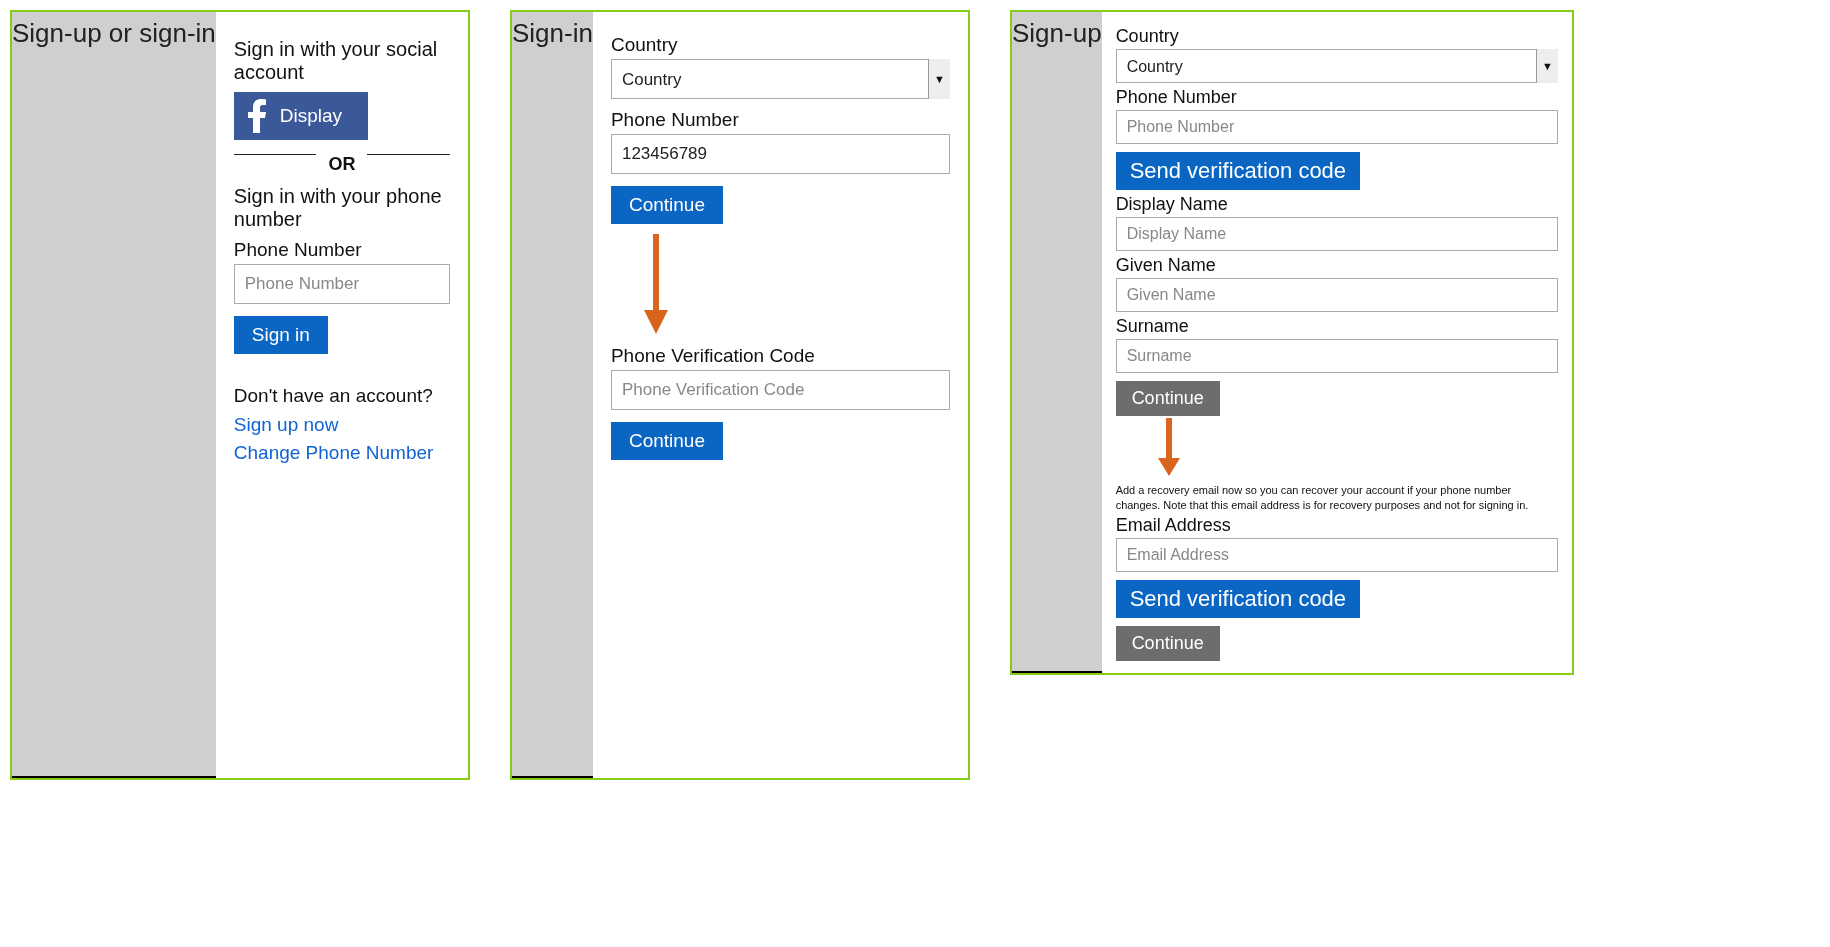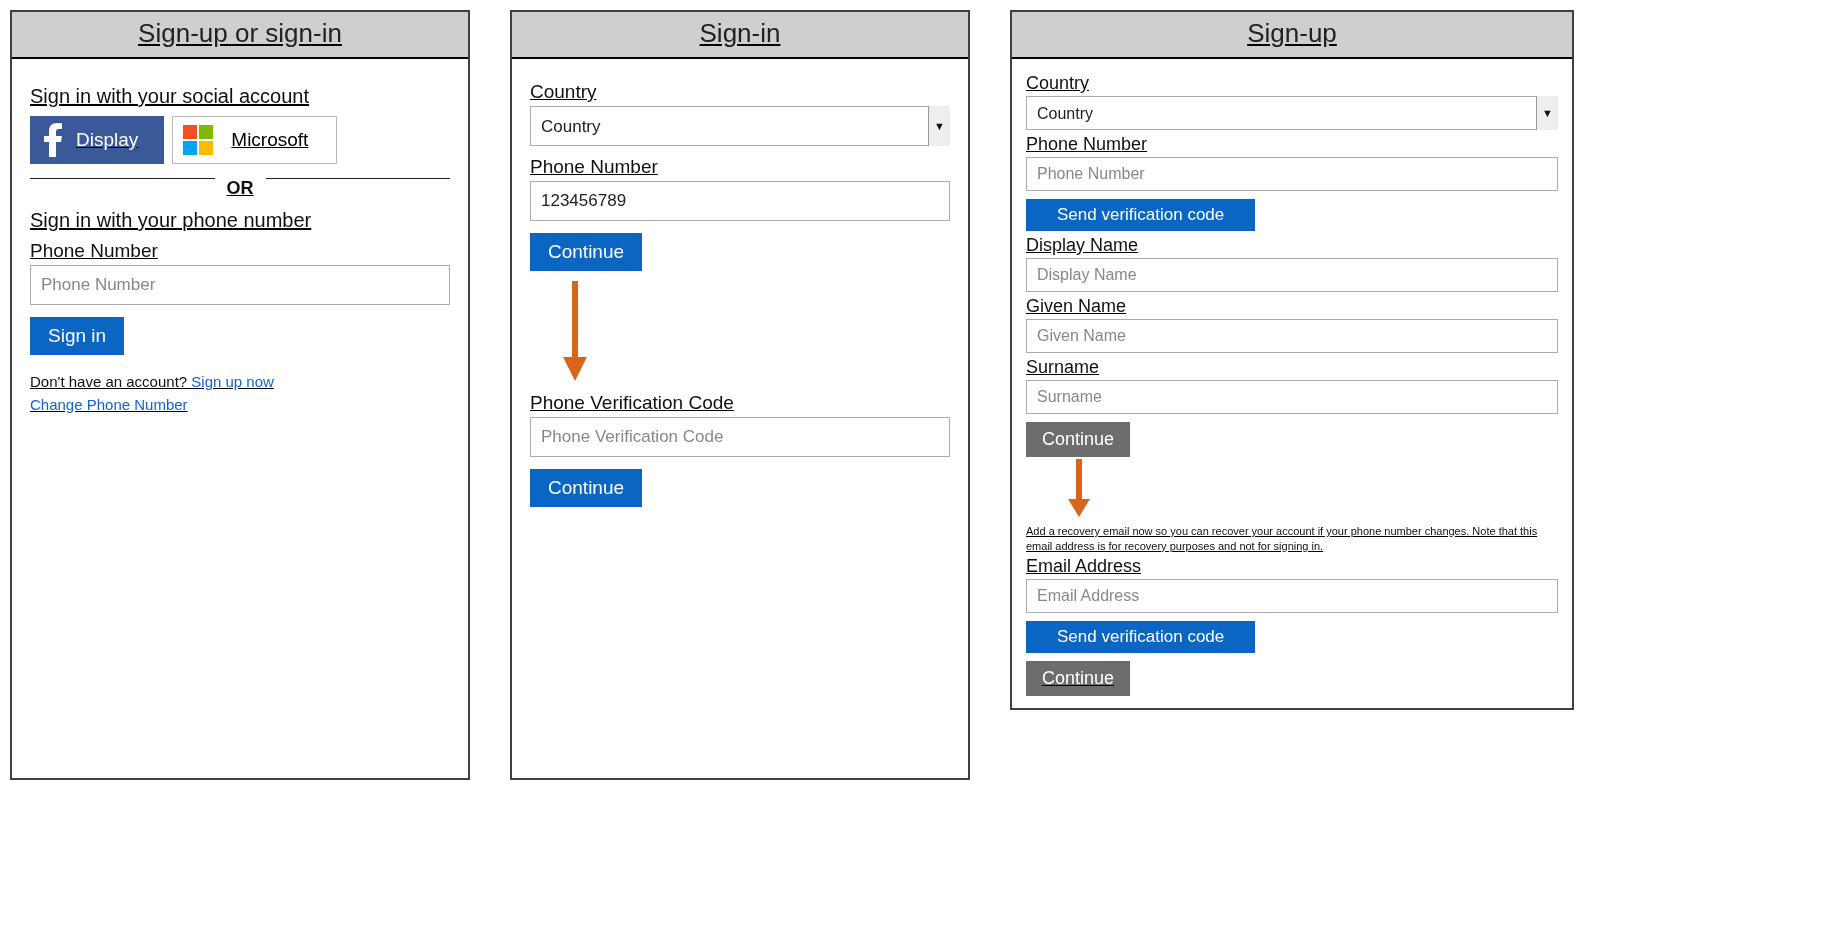--- a/index.html
+++ b/index.html
@@ -7,27 +7,26 @@
     margin: 0;
     padding: 10px;
     font-family: "Segoe UI", Arial, sans-serif;
     background: #fff;
     display: flex;
     gap: 40px;
     justify-content: flex-start;
     align-items: flex-start;
   }
   .panel {
-    border: 2px solid #404040;
+    border: 2px solid #84cc16;
     width: 460px;
     background: #fff;
     position: relative;
     display: flex;
-    flex-direction: column;
-    text-decoration: underline;
+    flex-direction: row;
   }
   .panel-a { height: 770px; }
   .panel-b { height: 770px; }
   .panel-c { width: 564px; }
   .panel-header {
     background: #cfcfcf;
     border-bottom: 2px solid #000;
     text-align: center;
     font-size: 26px;
     padding: 6px 0 8px;
@@ -123,33 +122,33 @@
   .btn-primary {
     background: #0a66c2;
     color: #fff;
     border: none;
     font-size: 19px;
     padding: 8px 18px;
     cursor: pointer;
     margin-top: 12px;
     display: inline-block;
   }
-  .panel-c .btn-primary { font-size: 17px; padding: 6px 31px; margin-top: 8px; }
+  .panel-c .btn-primary { font-size: 22px; padding: 6px 14px; margin-top: 8px; }
   .btn-grey {
     background: #6d6d6d;
     color: #fff;
     border: none;
     font-size: 18px;
     padding: 7px 16px;
     cursor: pointer;
     margin-top: 8px;
     display: inline-block;
   }
   .link { color: #1063d4; cursor: pointer; }
-  .prompt { margin-top: 16px; font-size: 15px; line-height: 1.5; }
+  .prompt { margin-top: 28px; font-size: 19px; line-height: 1.5; }
   .arrow {
     margin: 10px 0 4px 30px;
   }
   .arrow-c { margin: 2px 0 0 40px; }
   .recovery-text { font-size: 11px; line-height: 1.35; margin-top: 2px; }
   .mtop { margin-top: 10px; }
   .mtop-sm { margin-top: 6px; }
   .block { display: block; }
 </style>
 </head>
@@ -163,29 +162,20 @@
 
     <div class="social-row">
       <button class="fb-btn">
         <span class="icon-slot">
           <svg width="20" height="34" viewBox="0 0 20 34">
               <path fill="#fff" d="M13 34V19h5l1-6h-6V9c0-1.7.5-3 3-3h3V0.5C18 0.3 16 0 14 0 9 0 6 3 6 8v5H1v6h5v15h7z"></path>
             </svg>
         </span>
         <span>Display</span>
       </button>
-      <button class="ms-btn">
-        <span class="ms-logo">
-          <span class="sq-r"></span>
-            <span class="sq-g"></span>
-            <span class="sq-b"></span>
-            <span class="sq-y"></span>
-        </span>
-        <span>Microsoft</span>
-      </button>
     </div>
 
     <div class="divider">
       <span class="line"></span>
       <span class="or">OR</span>
       <span class="line"></span>
     </div>
 
     <div class="heading">Sign in with your phone number</div>
     <div class="label">Phone Number</div>

